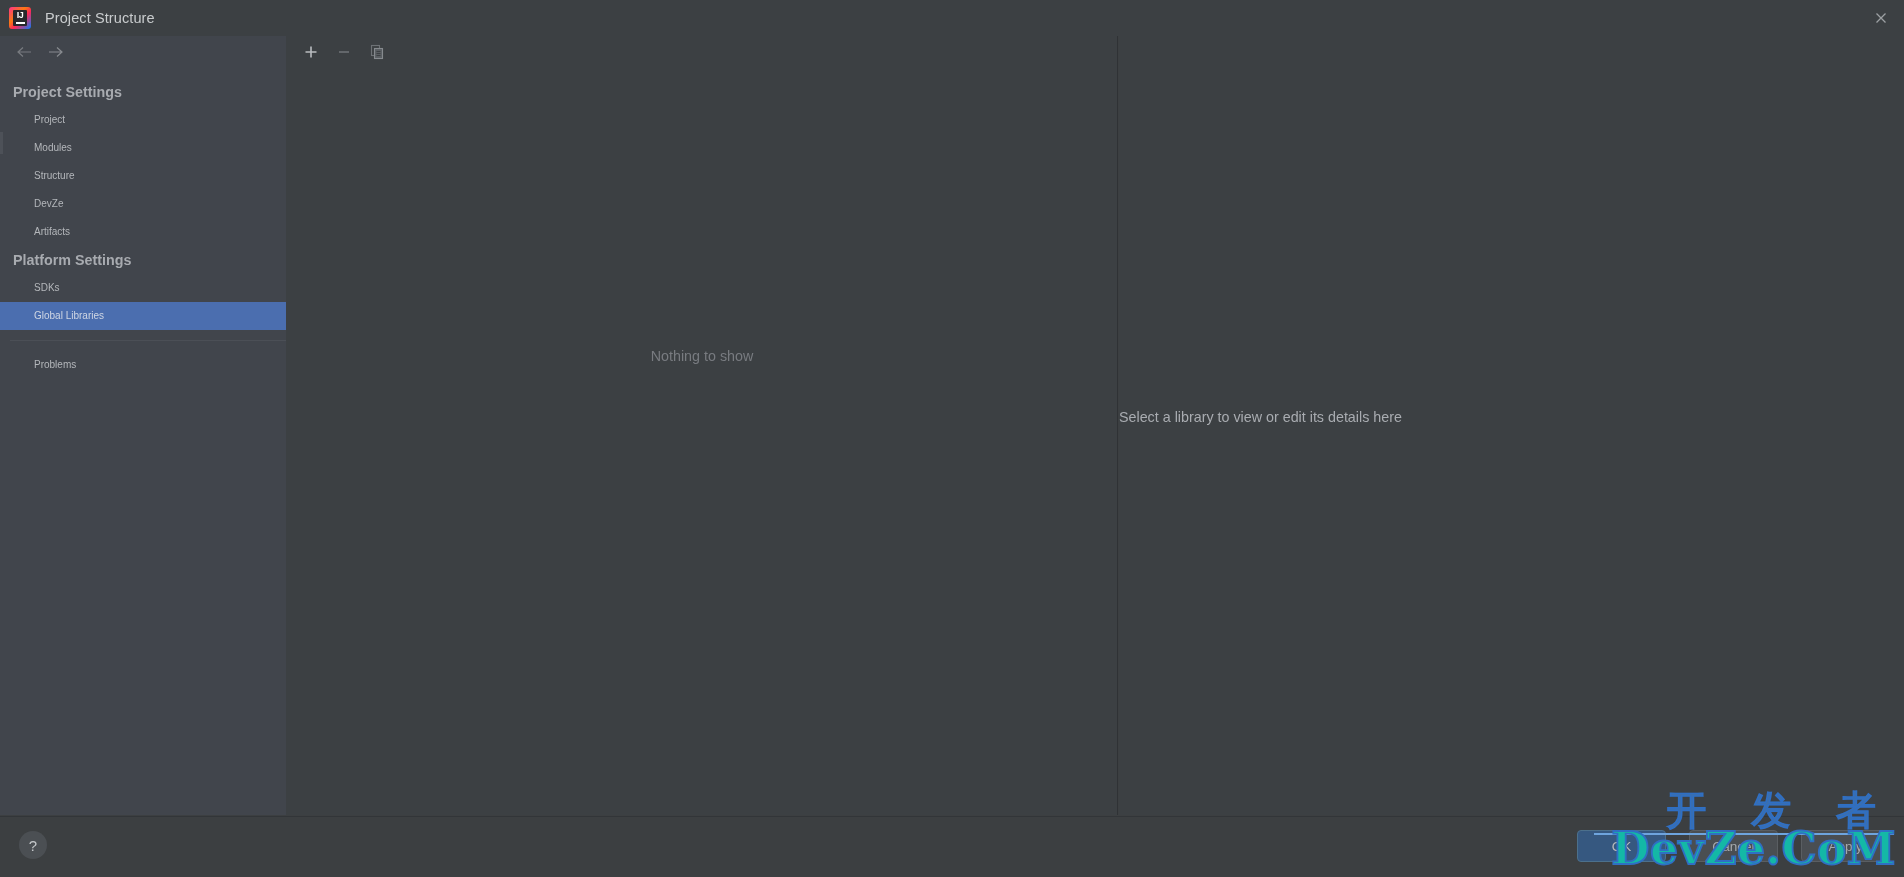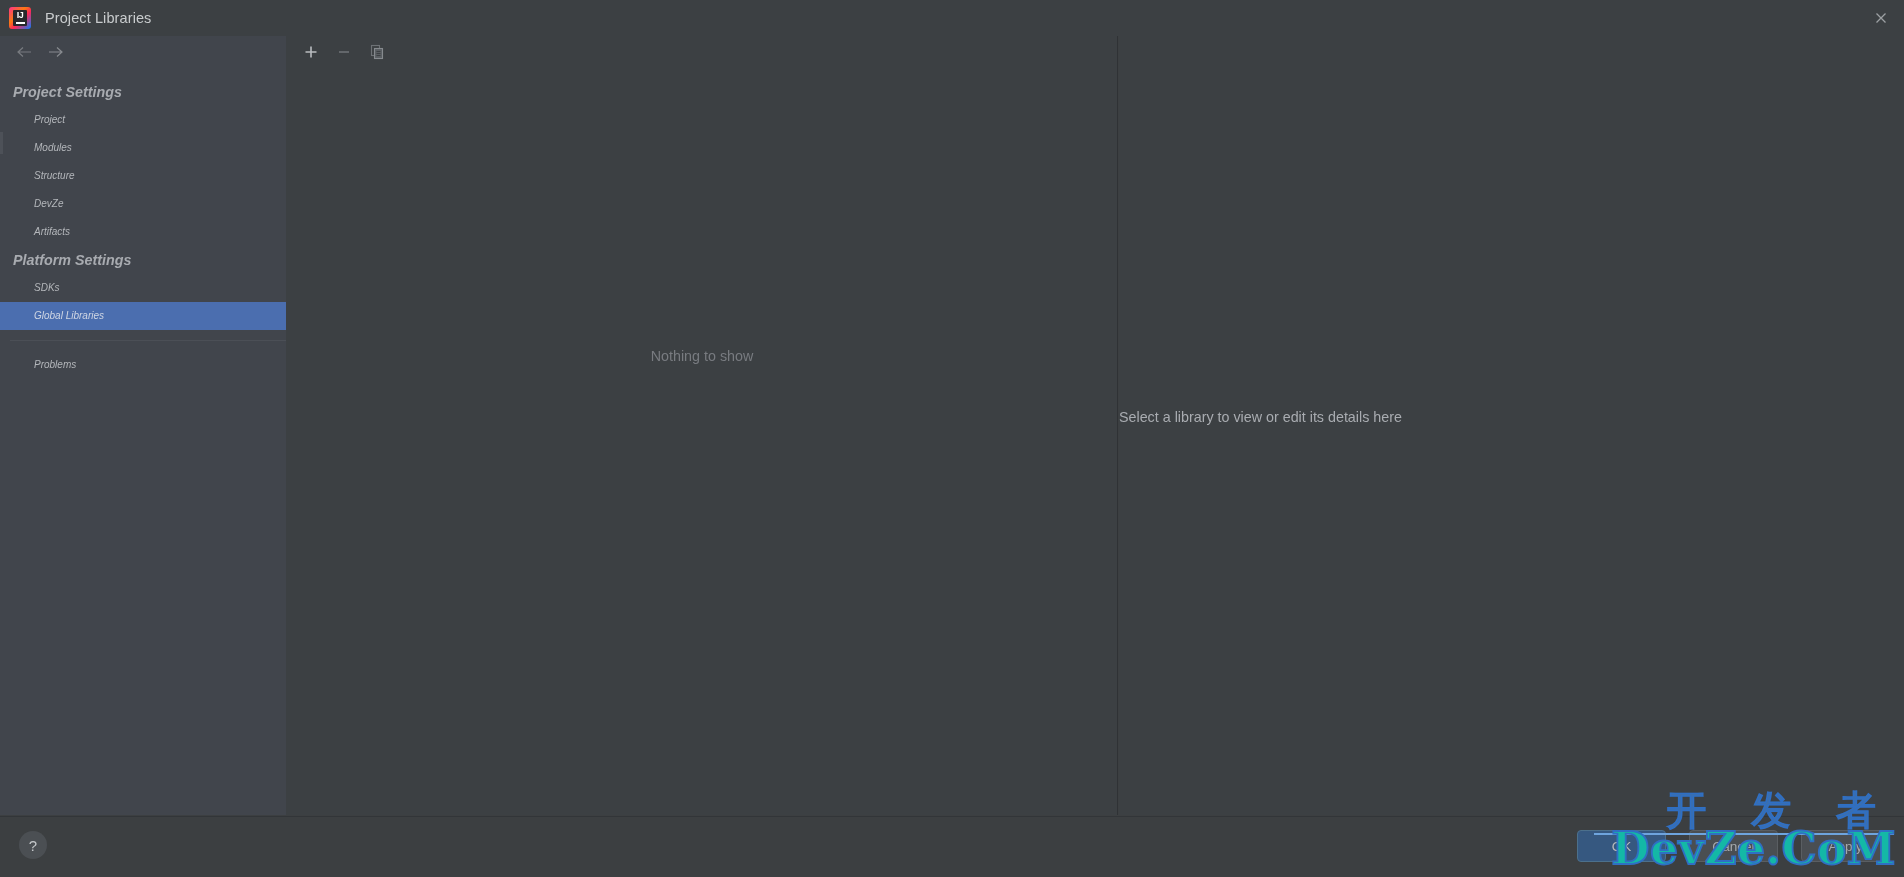--- a/index.html
+++ b/index.html
@@ -84,21 +84,20 @@
   .close-btn svg { display: block; }
 
   
   .sidebar {
     position: absolute;
     left: 0; top: 36px;
     width: 330px; height: 779px;
     background: #41454c;
     box-sizing: border-box;
     border-right: 1px solid #22c55e;
-    font-style: italic;
   }
   .sidebar-nav {
     height: 32px;
     display: flex;
     align-items: center;
     padding-left: 10px;
     box-sizing: border-box;
   }
   .nav-arrow {
     width: 30px; height: 26px;
@@ -292,21 +291,21 @@
 </style>
 </head>
 <body>
 
 <div id="app">
 
   <div class="titlebar">
     <div class="app-icon">
       <div class="ij-badge"></div>
     </div>
-    <div class="window-title">Project Libraries</div>
+    <div class="window-title">Project Structure</div>
     <div class="close-btn">
       <svg width="14" height="14" viewBox="0 0 14 14">
         <path d="M2.5 2.5 L11.5 11.5 M11.5 2.5 L2.5 11.5" stroke="#9da0a4" stroke-width="1.3" fill="none"></path>
       </svg>
     </div>
   </div>
 
   <div class="sidebar">
     <div class="edge-notch"></div>
 

